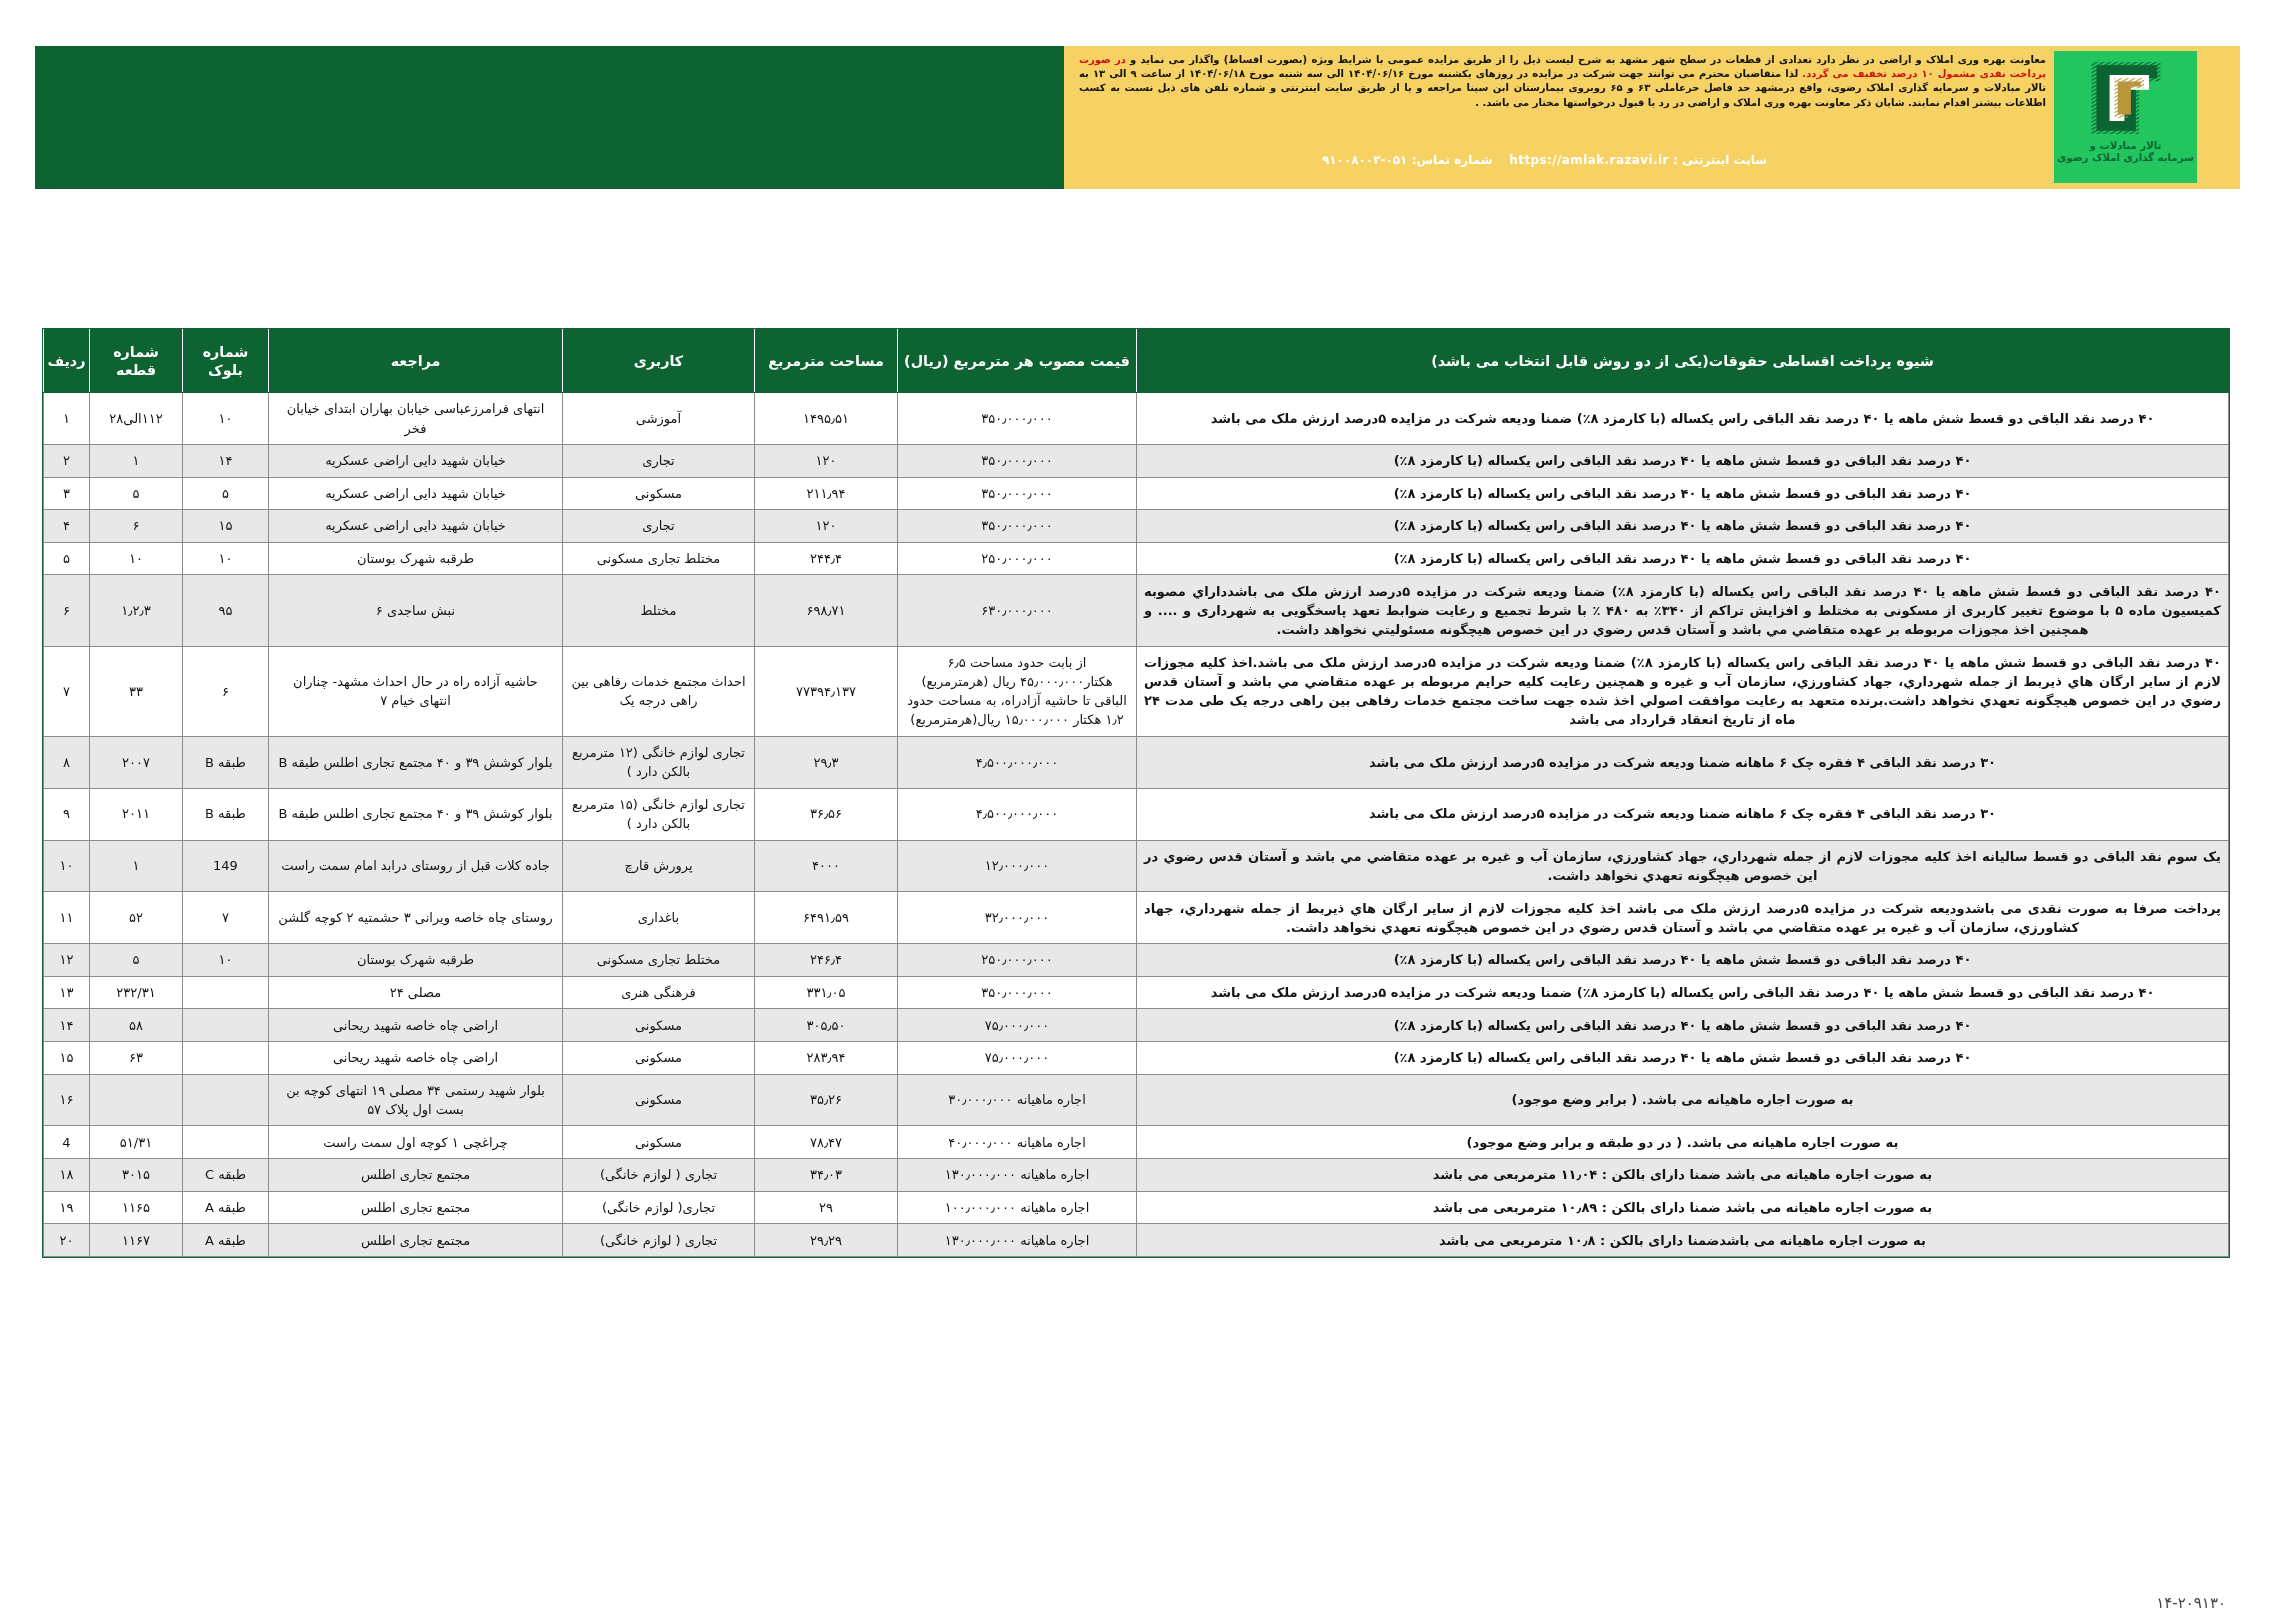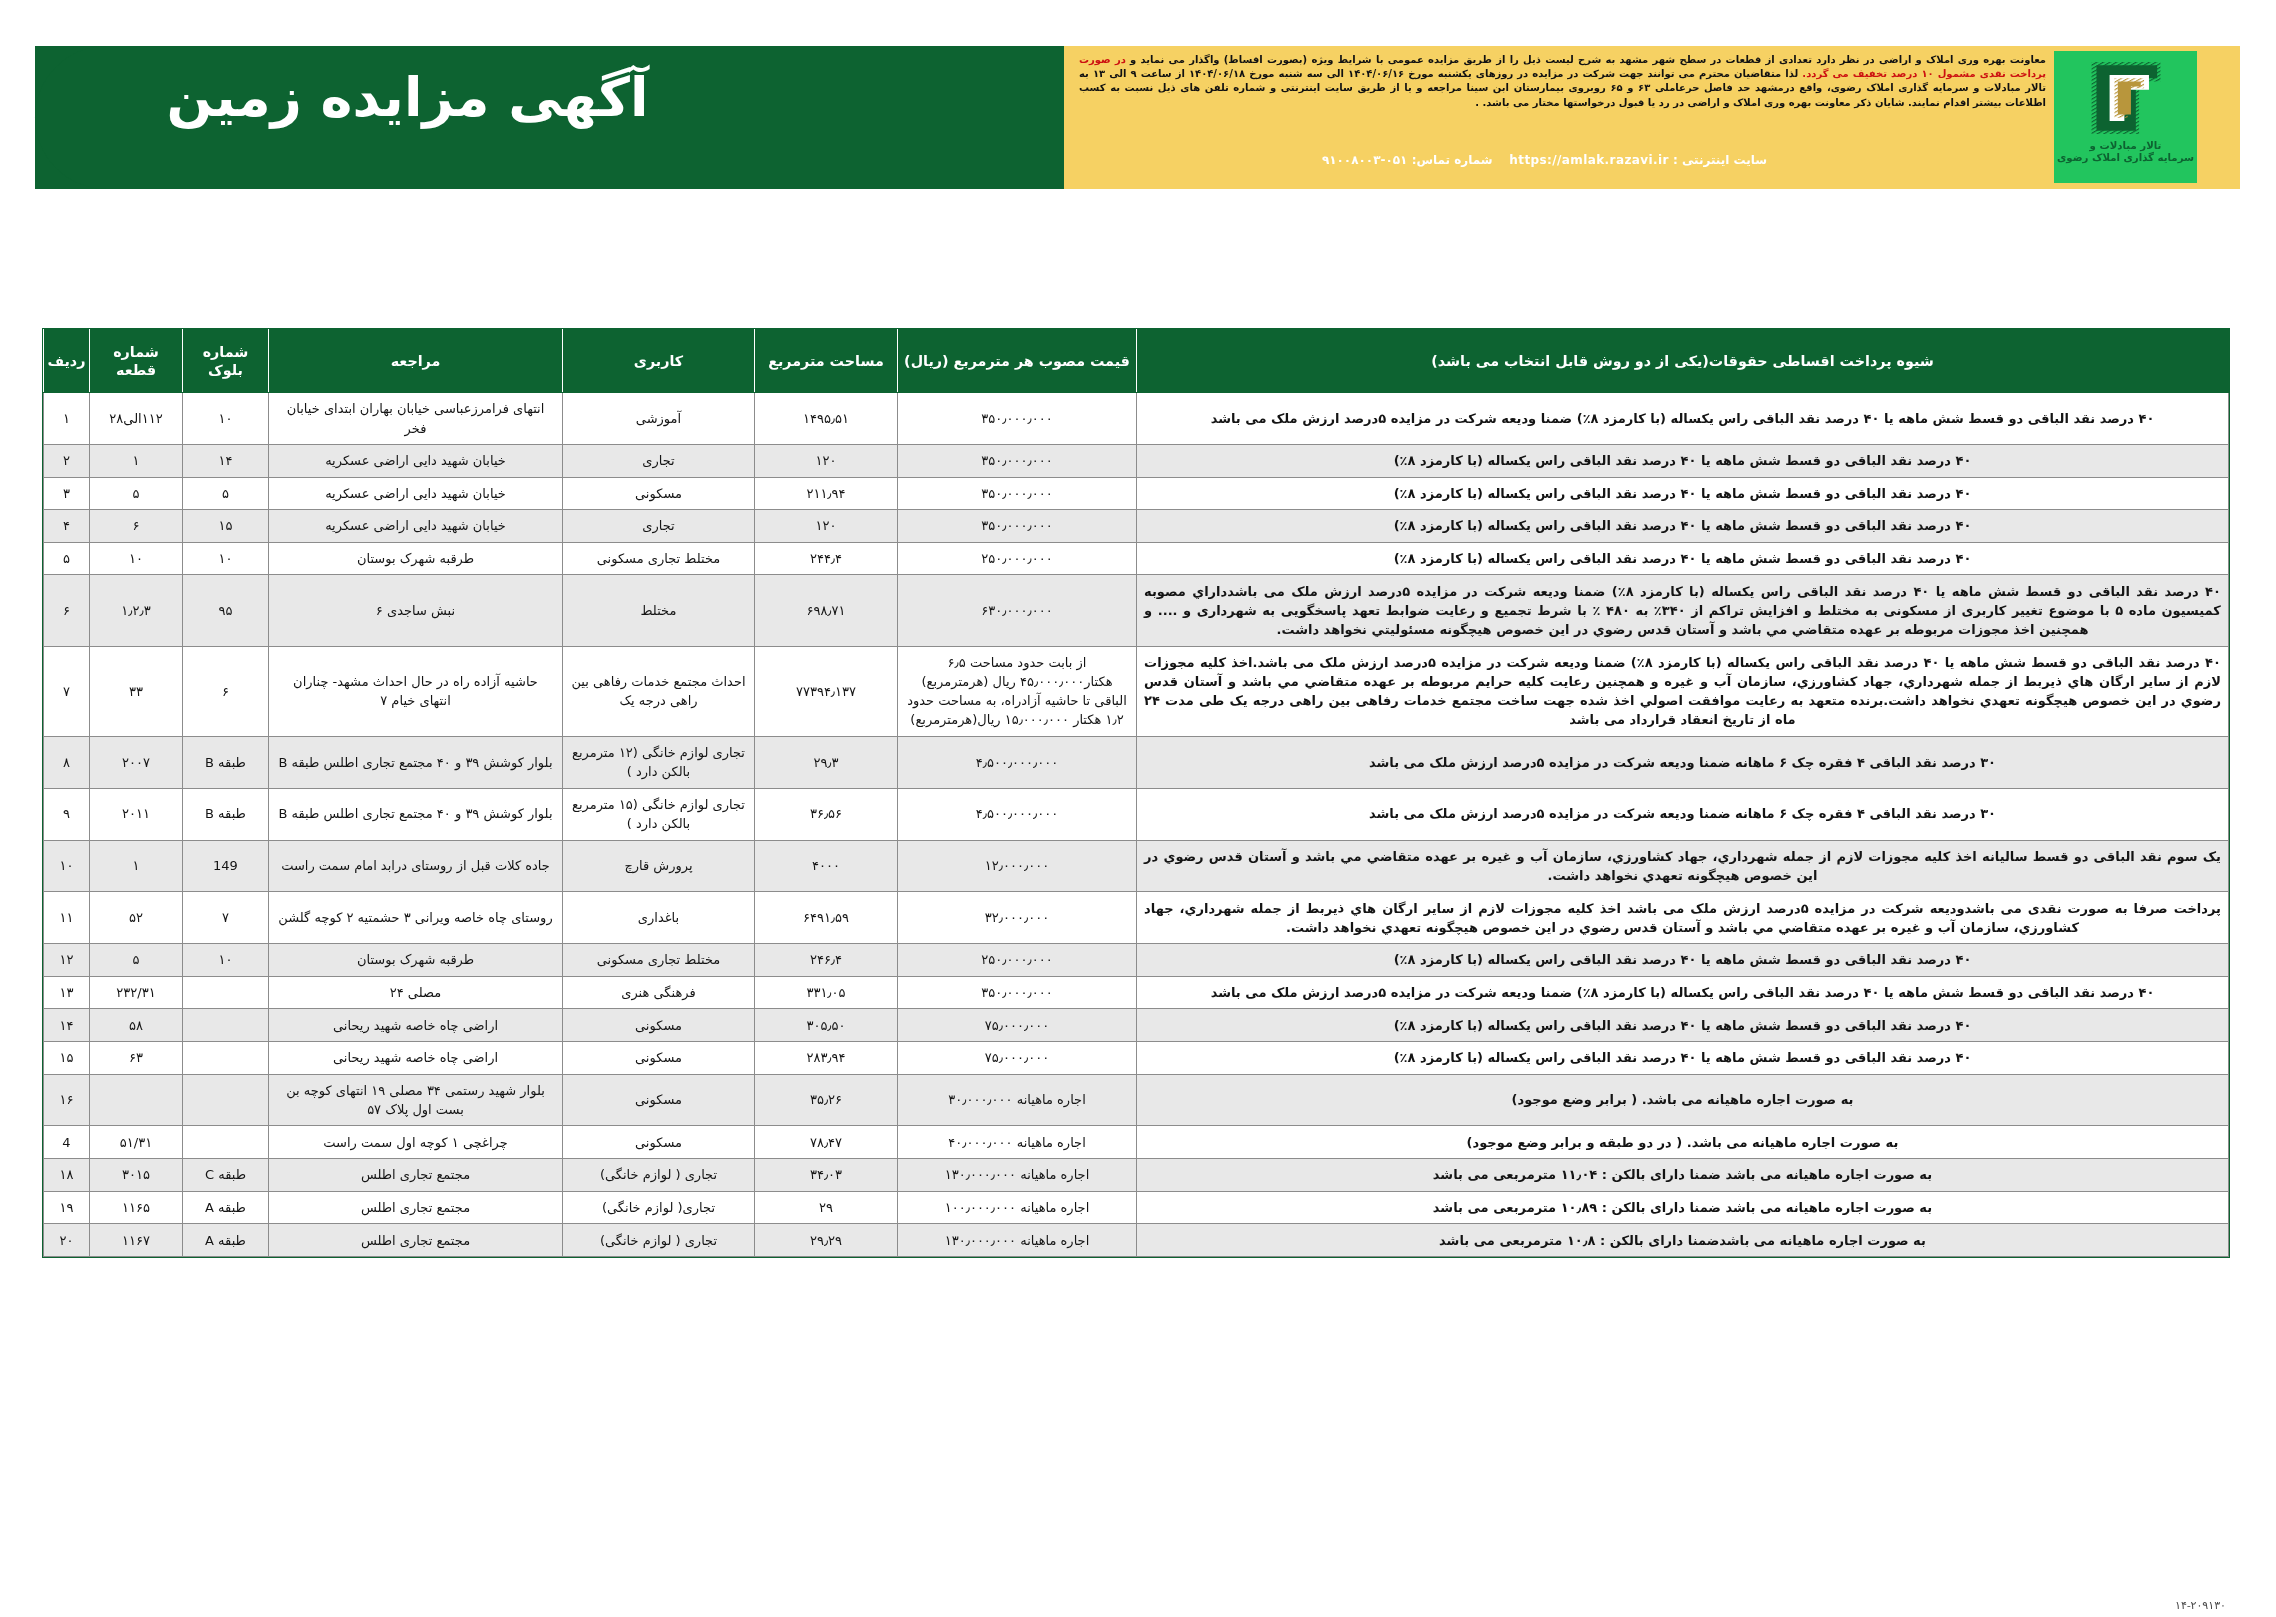--- a/index.html
+++ b/index.html
@@ -166,24 +166,23 @@
     font-weight: bold;
     color: rgba(120,120,120,0.13);
     pointer-events: none;
     direction: rtl;
     letter-spacing: 3.6px;
   }
   .watermark small { display:block; font-size: 30px; letter-spacing: 9px; margin-top: 3.6px;}
   .footcode {
     position: absolute;
     bottom: 5.3px; right: 50px;
-    font-size: 11px;
+    font-size: 15px;
     color: #444;
     direction: ltr;
-    font-family: Liberation Serif, serif;
   }
 </style>
 </head>
 <body>
 
 <div id="page">
 
   <div class="header-wrap">
 
     <div class="header-green"></div>
@@ -214,21 +213,20 @@
     </div>
 
     <div class="contact-bar">
       <span>سایت اینترنتی :</span>
       <span class="url">https://amlak.razavi.ir</span>
       &nbsp;&nbsp;
       <span>شماره تماس:</span>
       <span class="url">۰۵۱-۹۱۰۰۸۰۰۳</span>
     </div>
 
-    <div class="banner-title">آگهی مزایده زمین</div>
   </div>
 
   <div class="watermark">
     <span>آریاتندر</span>
     <small>زنجیره معاملات</small>
   </div>
 
   <div class="table-frame">
     <table class="auction">
       <colgroup>

